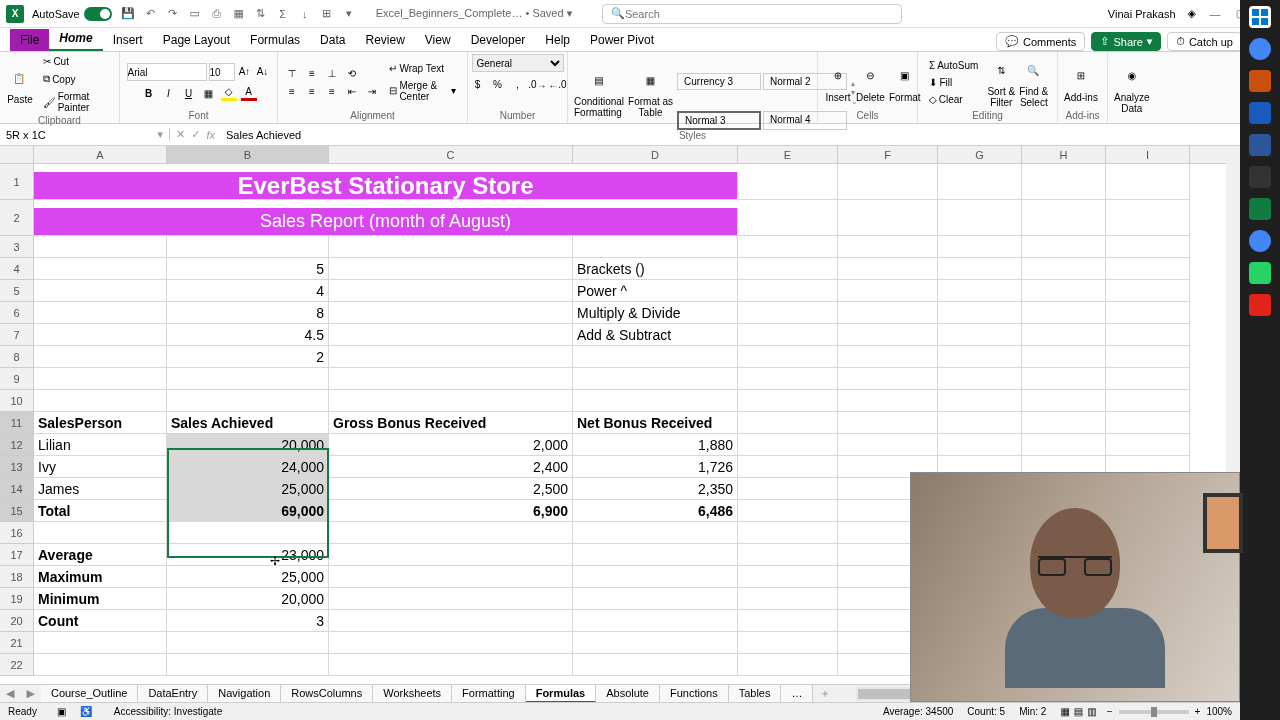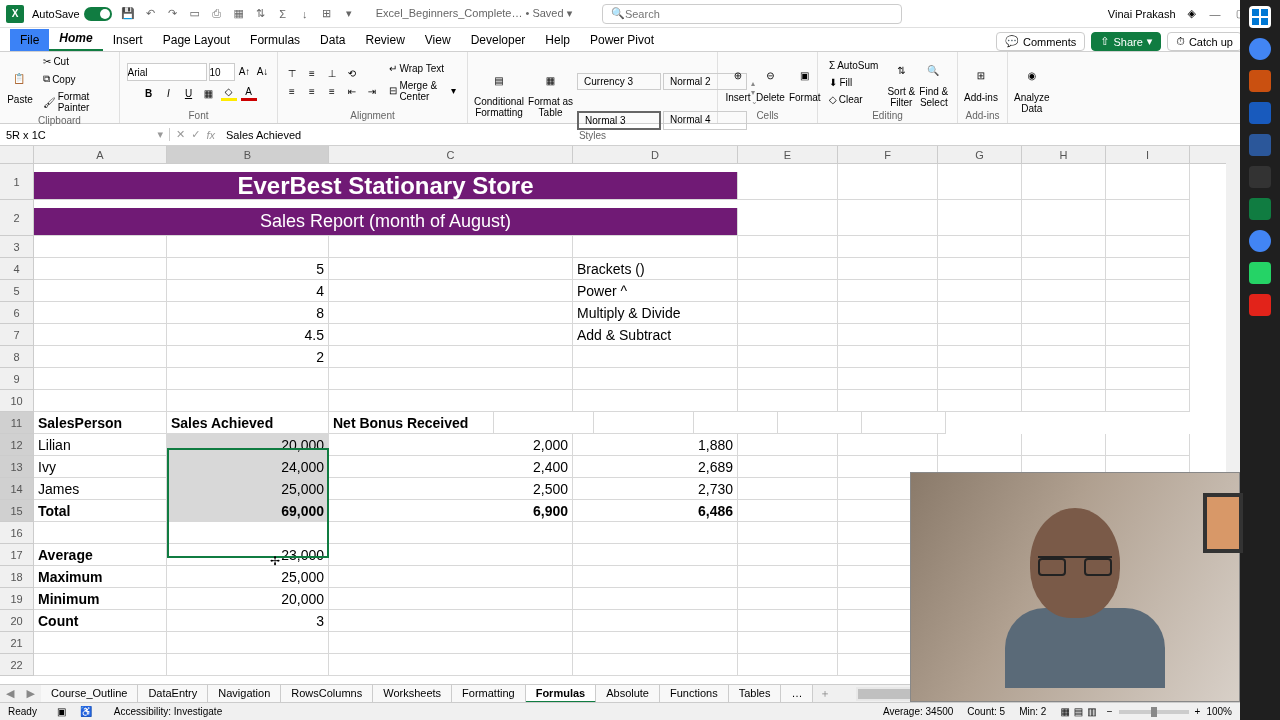--- a/index.html
+++ b/index.html
@@ -15,21 +15,21 @@
 .titlebar .qat-ico { width:14px; height:14px; color:#666; display:flex;align-items:center;justify-content:center; }
 .titlebar .filename { margin-left: 20px; color:#666; }
 .titlebar .search { flex:0 0 300px; margin-left:30px; display:flex; align-items:center; border:1px solid #ccc; border-radius:4px; padding:2px 8px; height:20px; }
 .titlebar .search input { border:none; outline:none; font-size:11px; width:100%; }
 .titlebar .right { margin-left:auto; display:flex; align-items:center; gap:12px; }
 .titlebar .winbtn { width:14px; height:14px; display:flex;align-items:center;justify-content:center;color:#666; }
 
 
 .ribbon-tabs { height: 24px; display: flex; align-items: flex-end; padding: 0 10px; font-size: 12px; border-bottom: 1px solid #d0d0d0; }
 .ribbon-tabs .tab { padding: 4px 10px; cursor: pointer; }
-.ribbon-tabs .tab.file { background:#3b82f6; }
+.ribbon-tabs .tab.file { background:#a21caf; }
 .ribbon-tabs .tab.active { border-bottom: 2px solid #107c41; font-weight:600;font-style:italic; }
 .ribbon-tabs .right-actions { margin-left:auto; display:flex; gap:6px; align-items:center; }
 .ribbon-tabs .btn { border:1px solid #ccc; border-radius:4px; padding:2px 8px; font-size:11px; display:flex;align-items:center;gap:4px; }
 .ribbon-tabs .btn.share { background:#107c41; color:#fff; border-color:#107c41; }
 
 
 .ribbon { height: 72px; display: flex; border-bottom: 1px solid #d0d0d0; background:#fafafa; font-size:10px; }
 .rgroup { border-right:1px solid #e0e0e0; padding:2px 6px; display:flex; flex-direction:column; justify-content:space-between; }
 .rgroup .label { text-align:center; color:#666; font-size:10px; }
 .rgroup .content { display:flex; gap:4px; flex:1; align-items:center; }
@@ -57,21 +57,21 @@
 .ch.sel { background:#d0d0d0; }
 .rows { }
 .row { display:flex; height:22px; }
 .rh { width:34px; border-right:1px solid #ccc; border-bottom:1px solid #ccc; background:#f0f0f0; font-size:11px; color:#555; display:flex;align-items:center;justify-content:center; }
 .rh.sel { background:#d0d0d0; }
 .cell { border-right:1px solid #d8d8d8; border-bottom:1px solid #d8d8d8; font-size:14px; font-family: Arial; padding:1px 4px; display:flex; align-items:center; overflow:hidden; }
 .cell.r { justify-content:flex-end; }
 .cell.b { font-weight:bold; }
 .cell.selrange { background:#d8d8d8; }
 .cell.selrange.first { background:#fff; }
-.titlecell { background:#701a75; color:#fff;margin-top:8px; }
+.titlecell { background:#d946ef; color:#fff;margin-top:8px; }
 .row.tall { height:36px; }
 .titlecell .big { font-size:24px; font-weight:bold; }
 .titlecell .sub { font-size:18px; }
 .selection-border { position:absolute; border:2px solid #107c41; pointer-events:none; }
 
 
 .cA{width:133px;} .cB{width:162px;} .cC{width:244px;} .cD{width:165px;} .cE{width:100px;} .cF{width:100px;} .cG{width:84px;} .cH{width:84px;} .cI{width:84px;}
 
 
 .sheettabs { position:absolute; bottom:18px; left:0; right:40px; height:18px; display:flex; align-items:center; background:#f0f0f0; font-size:11px; border-top:1px solid #ccc; }
@@ -217,25 +217,38 @@
           <span class="ricon">⇥</span>
         </div>
       </div>
       <div class="rv">
         <div class="rbtn">↵ <span>Wrap Text</span></div>
         <div class="rbtn">⊟ <span>Merge &amp; Center</span> ▾</div>
       </div>
     </div>
     <div class="label">Alignment</div>
   </div>
+  <div class="rgroup" style="width:100px;">
+    <div class="content rv">
+      <select class="rsel" style="width:92px;"><option>General</option></select>
+      <div style="display:flex;gap:4px;">
+        <span class="ricon">$</span>
+        <span class="ricon">%</span>
+        <span class="ricon">,</span>
+        <span class="ricon">.0→</span>
+        <span class="ricon">←.0</span>
+      </div>
+    </div>
+    <div class="label">Number</div>
+  </div>
   <div class="rgroup" style="width:250px;">
     <div class="content">
       <div class="rv" style="align-items:center;">
           <div class="ricon-l">▤</div>
-          <span style="white-space:pre;text-align:center;">Conditional
+          <span style="white-space:pre;text-align:left;">Conditional
 Formatting</span>
         </div>
       <div class="rv" style="align-items:center;">
           <div class="ricon-l">▦</div>
           <span style="white-space:pre;text-align:center;">Format as
 Table</span>
         </div>
       <div class="styles-gallery">
         <div class="style-cell">Currency 3</div>
         <div class="style-cell">Normal 2</div>
@@ -451,20 +464,21 @@
         <div class="cell cE "></div>
         <div class="cell cF "></div>
         <div class="cell cG "></div>
         <div class="cell cH "></div>
         <div class="cell cI "></div>
       </div>
       <div class="row ">
         <div class="rh sel">11</div>
         <div class="cell cA b ">SalesPerson</div>
         <div class="cell cB b selrange first ">Sales Achieved</div>
+        <div class="cell cC b ">Gross Bonus Received</div>
         <div class="cell cD b ">Net Bonus Received</div>
         <div class="cell cE "></div>
         <div class="cell cF "></div>
         <div class="cell cG "></div>
         <div class="cell cH "></div>
         <div class="cell cI "></div>
       </div>
       <div class="row ">
         <div class="rh sel">12</div>
         <div class="cell cA ">Lilian</div>
@@ -475,33 +489,33 @@
         <div class="cell cF "></div>
         <div class="cell cG "></div>
         <div class="cell cH "></div>
         <div class="cell cI "></div>
       </div>
       <div class="row ">
         <div class="rh sel">13</div>
         <div class="cell cA ">Ivy</div>
         <div class="cell cB r selrange ">24,000</div>
         <div class="cell cC r ">2,400</div>
-        <div class="cell cD r ">2,689</div>
+        <div class="cell cD r ">1,726</div>
         <div class="cell cE "></div>
         <div class="cell cF "></div>
         <div class="cell cG "></div>
         <div class="cell cH "></div>
         <div class="cell cI "></div>
       </div>
       <div class="row ">
         <div class="rh sel">14</div>
         <div class="cell cA ">James</div>
         <div class="cell cB r selrange ">25,000</div>
         <div class="cell cC r ">2,500</div>
-        <div class="cell cD r ">2,730</div>
+        <div class="cell cD r ">2,350</div>
         <div class="cell cE "></div>
         <div class="cell cF "></div>
         <div class="cell cG "></div>
         <div class="cell cH "></div>
         <div class="cell cI "></div>
       </div>
       <div class="row ">
         <div class="rh sel">15</div>
         <div class="cell cA b ">Total</div>
         <div class="cell cB r b selrange ">69,000</div>

